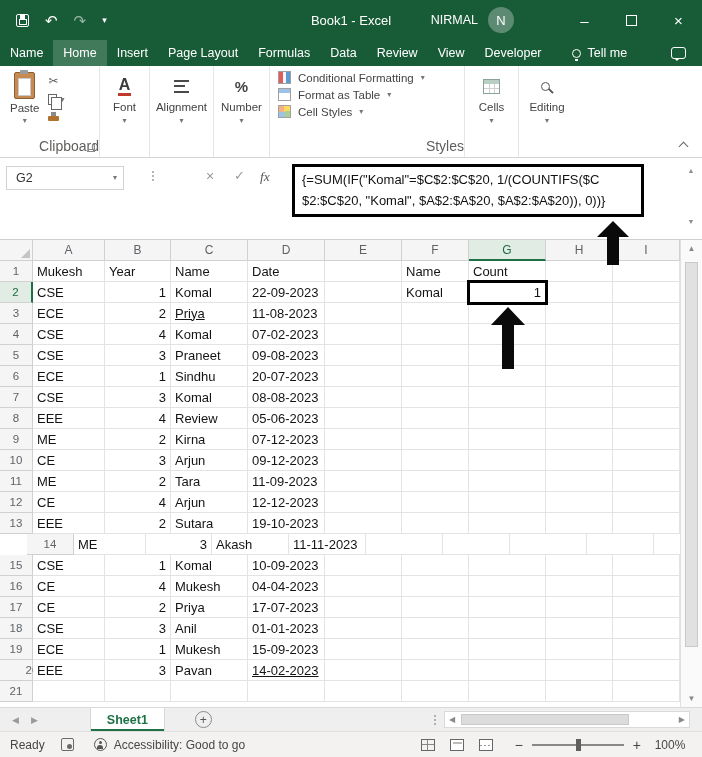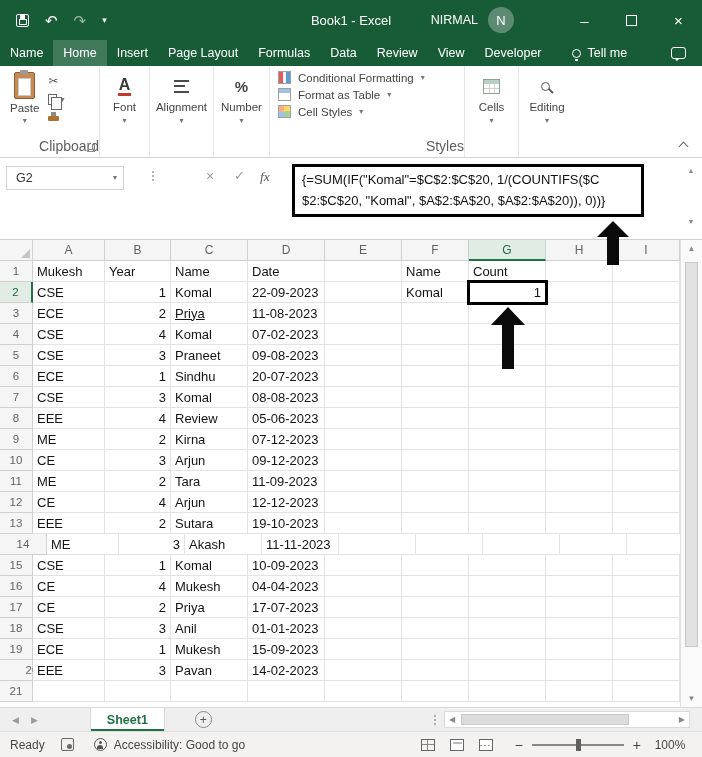--- a/index.html
+++ b/index.html
@@ -469,21 +469,21 @@
           <div class="cell num" style="width: 66px;">2</div>
           <div class="cell" style="width: 77px;">Sutara</div>
           <div class="cell" style="width: 77px;">19-10-2023</div>
           <div class="cell" style="width: 77px;"></div>
           <div class="cell" style="width: 67px;"></div>
           <div class="cell" style="width: 77px;"></div>
           <div class="cell" style="width: 67px;"></div>
           <div class="cell" style="width: 67px;"></div>
         </div>
         <div class="grow">
-          <div class="rh" style="width: 47px;">14</div>
+          <div class="rh" style="width: 47px; margin-left: 27px;">14</div>
           <div class="cell" style="width: 72px;">ME</div>
           <div class="cell num" style="width: 66px;">3</div>
           <div class="cell" style="width: 77px;">Akash</div>
           <div class="cell" style="width: 77px;">11-11-2023</div>
           <div class="cell" style="width: 77px;"></div>
           <div class="cell" style="width: 67px;"></div>
           <div class="cell" style="width: 77px;"></div>
           <div class="cell" style="width: 67px;"></div>
           <div class="cell" style="width: 67px;"></div>
         </div>
@@ -545,21 +545,21 @@
           <div class="cell" style="width: 67px;"></div>
           <div class="cell" style="width: 77px;"></div>
           <div class="cell" style="width: 67px;"></div>
           <div class="cell" style="width: 67px;"></div>
         </div>
         <div class="grow">
           <div class="rh" style="width: 33px; padding-left: 32px;">20</div>
           <div class="cell" style="width: 72px;">EEE</div>
           <div class="cell num" style="width: 66px;">3</div>
           <div class="cell" style="width: 77px;">Pavan</div>
-          <div class="cell" style="width: 77px;">14-02-2023</div>
+          <div class="cell" style="width: 77px; text-decoration: underline;">14-02-2023</div>
           <div class="cell" style="width: 77px;"></div>
           <div class="cell" style="width: 67px;"></div>
           <div class="cell" style="width: 77px;"></div>
           <div class="cell" style="width: 67px;"></div>
           <div class="cell" style="width: 67px;"></div>
         </div>
         <div class="grow">
           <div class="rh" style="width: 33px;">21</div>
           <div class="cell" style="width: 72px;"></div>
           <div class="cell" style="width: 66px;"></div>

